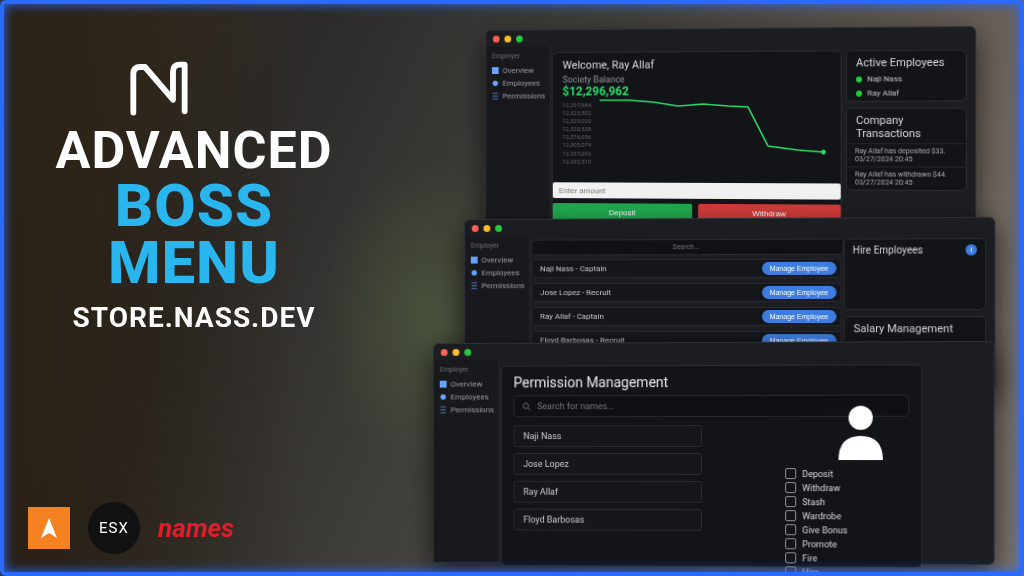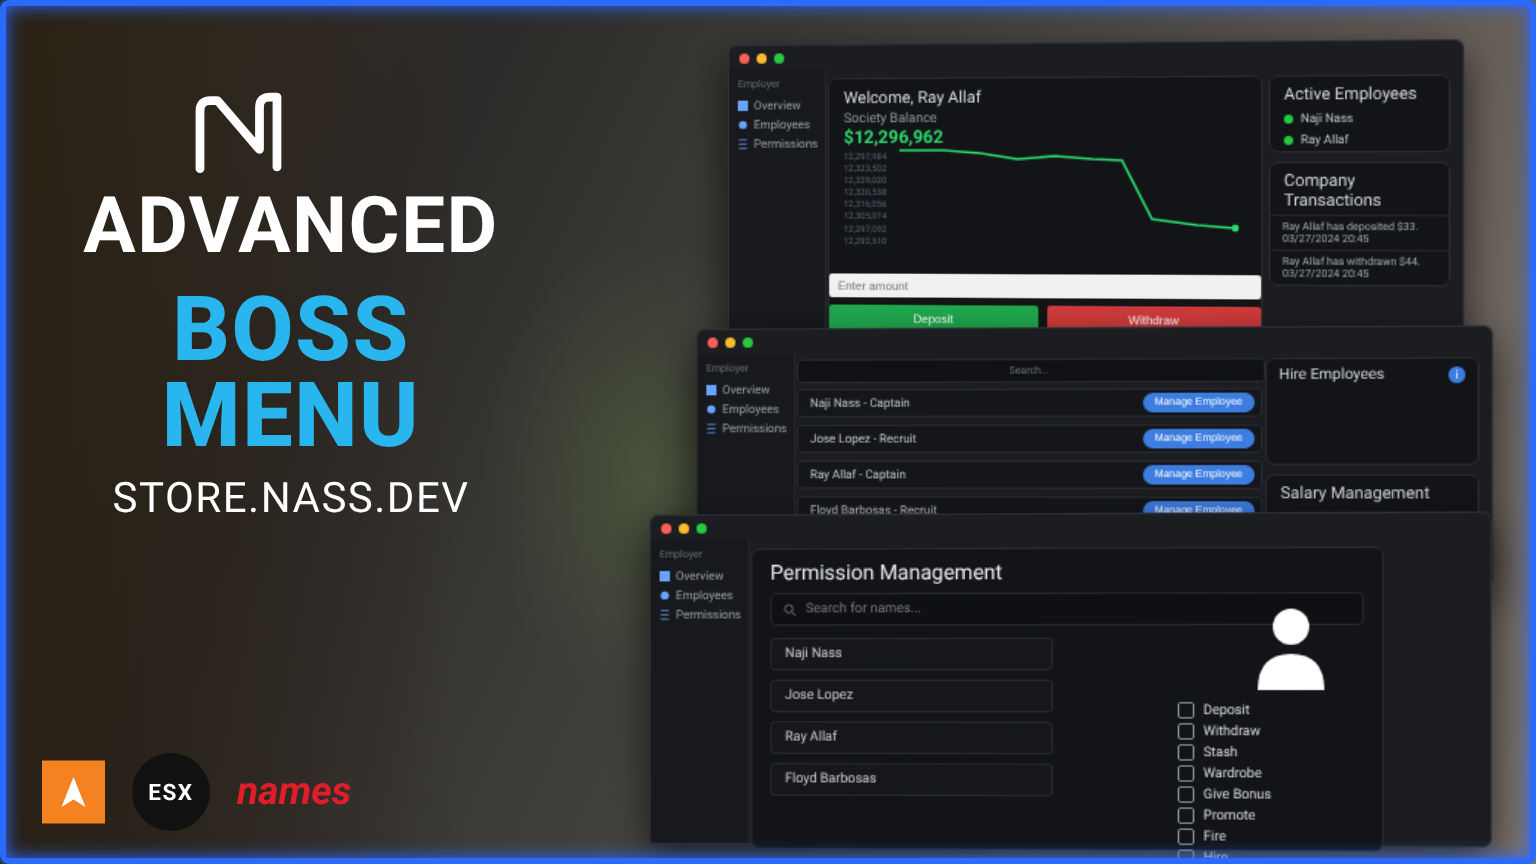--- a/index.html
+++ b/index.html
@@ -6,26 +6,26 @@
   .stage{position:relative;width:1024px;height:576px;background:linear-gradient(115deg,#3a3327 0%,#2c2a28 25%,#41403c 50%,#6a615a 80%,#7d746c 100%);}
   .stage::before{content:"";position:absolute;inset:0;background:
     radial-gradient(ellipse 180px 260px at 42% 55%,rgba(80,100,60,.55),transparent 60%),
     linear-gradient(90deg,rgba(40,30,18,.85) 0%,rgba(40,30,18,.4) 18%,transparent 30%);}
   .frame{position:absolute;inset:0;border:4px solid #2a6aff;border-radius:6px;box-shadow:0 0 12px #2a6aff inset,0 0 8px #2a6aff;pointer-events:none;}
 
   
   .promo{position:absolute;left:34px;top:60px;color:#fff;}
   .logo{width:70px;height:60px;margin:0 auto 6px 90px;}
   .t1{font-size:52px;font-weight:700;letter-spacing:1px;line-height:.95;text-align:center;width:320px;}
-  .t2{font-size:60px;font-weight:800;letter-spacing:1px;color:#29b6ef;text-align:center;width:320px;line-height:.95;margin-top:16px;}
-  .t3{font-size:28px;font-weight:400;letter-spacing:1px;text-align:center;width:320px;margin-top:10px;}
+  .t2{font-size:60px;font-weight:800;letter-spacing:1px;color:#29b6ef;text-align:center;width:320px;line-height:.95;margin-top:2px;}
+  .t3{font-size:28px;font-weight:700;letter-spacing:1px;text-align:center;width:320px;margin-top:10px;}
 
   .brands{position:absolute;left:28px;bottom:22px;display:flex;gap:18px;align-items:center;}
   .fivem{width:42px;height:42px;background:#f58220;display:flex;align-items:center;justify-content:center;color:#fff;font-weight:700;}
-  .esx{width:52px;height:52px;border-radius:50%;background:#111;color:#fff;display:flex;align-items:center;justify-content:center;font-weight:700;font-size:15px;letter-spacing:1px;}
+  .esx{width:52px;height:52px;border-radius:50%;background:#111;color:#fff;display:flex;align-items:center;justify-content:center;font-weight:400;font-size:15px;letter-spacing:1px;}
   .qb{color:#e11d2a;font-weight:700;font-size:26px;font-style:italic;}
 
   
   .win{position:absolute;background:#1b1d21;border:1px solid #2d3036;border-radius:6px;box-shadow:0 10px 28px rgba(0,0,0,.65);}
   .tbar{height:16px;display:flex;align-items:center;gap:5px;padding:0 7px;}
   .dot{width:7px;height:7px;border-radius:50%;}
   .dr{background:#ff5f56;} .dy{background:#ffbd2e;} .dg{background:#27c93f;}
   .sidebar{position:absolute;left:0;top:16px;bottom:0;width:60px;background:#17191d;border-right:1px solid #26282d;padding:6px 0 0 6px;font-size:8px;color:#9a9ea6;}
   .sidebar .hdr{color:#6a6e76;font-size:7px;margin-bottom:4px;}
   .sidebar .item{display:flex;gap:4px;align-items:center;padding:2px 0;}

